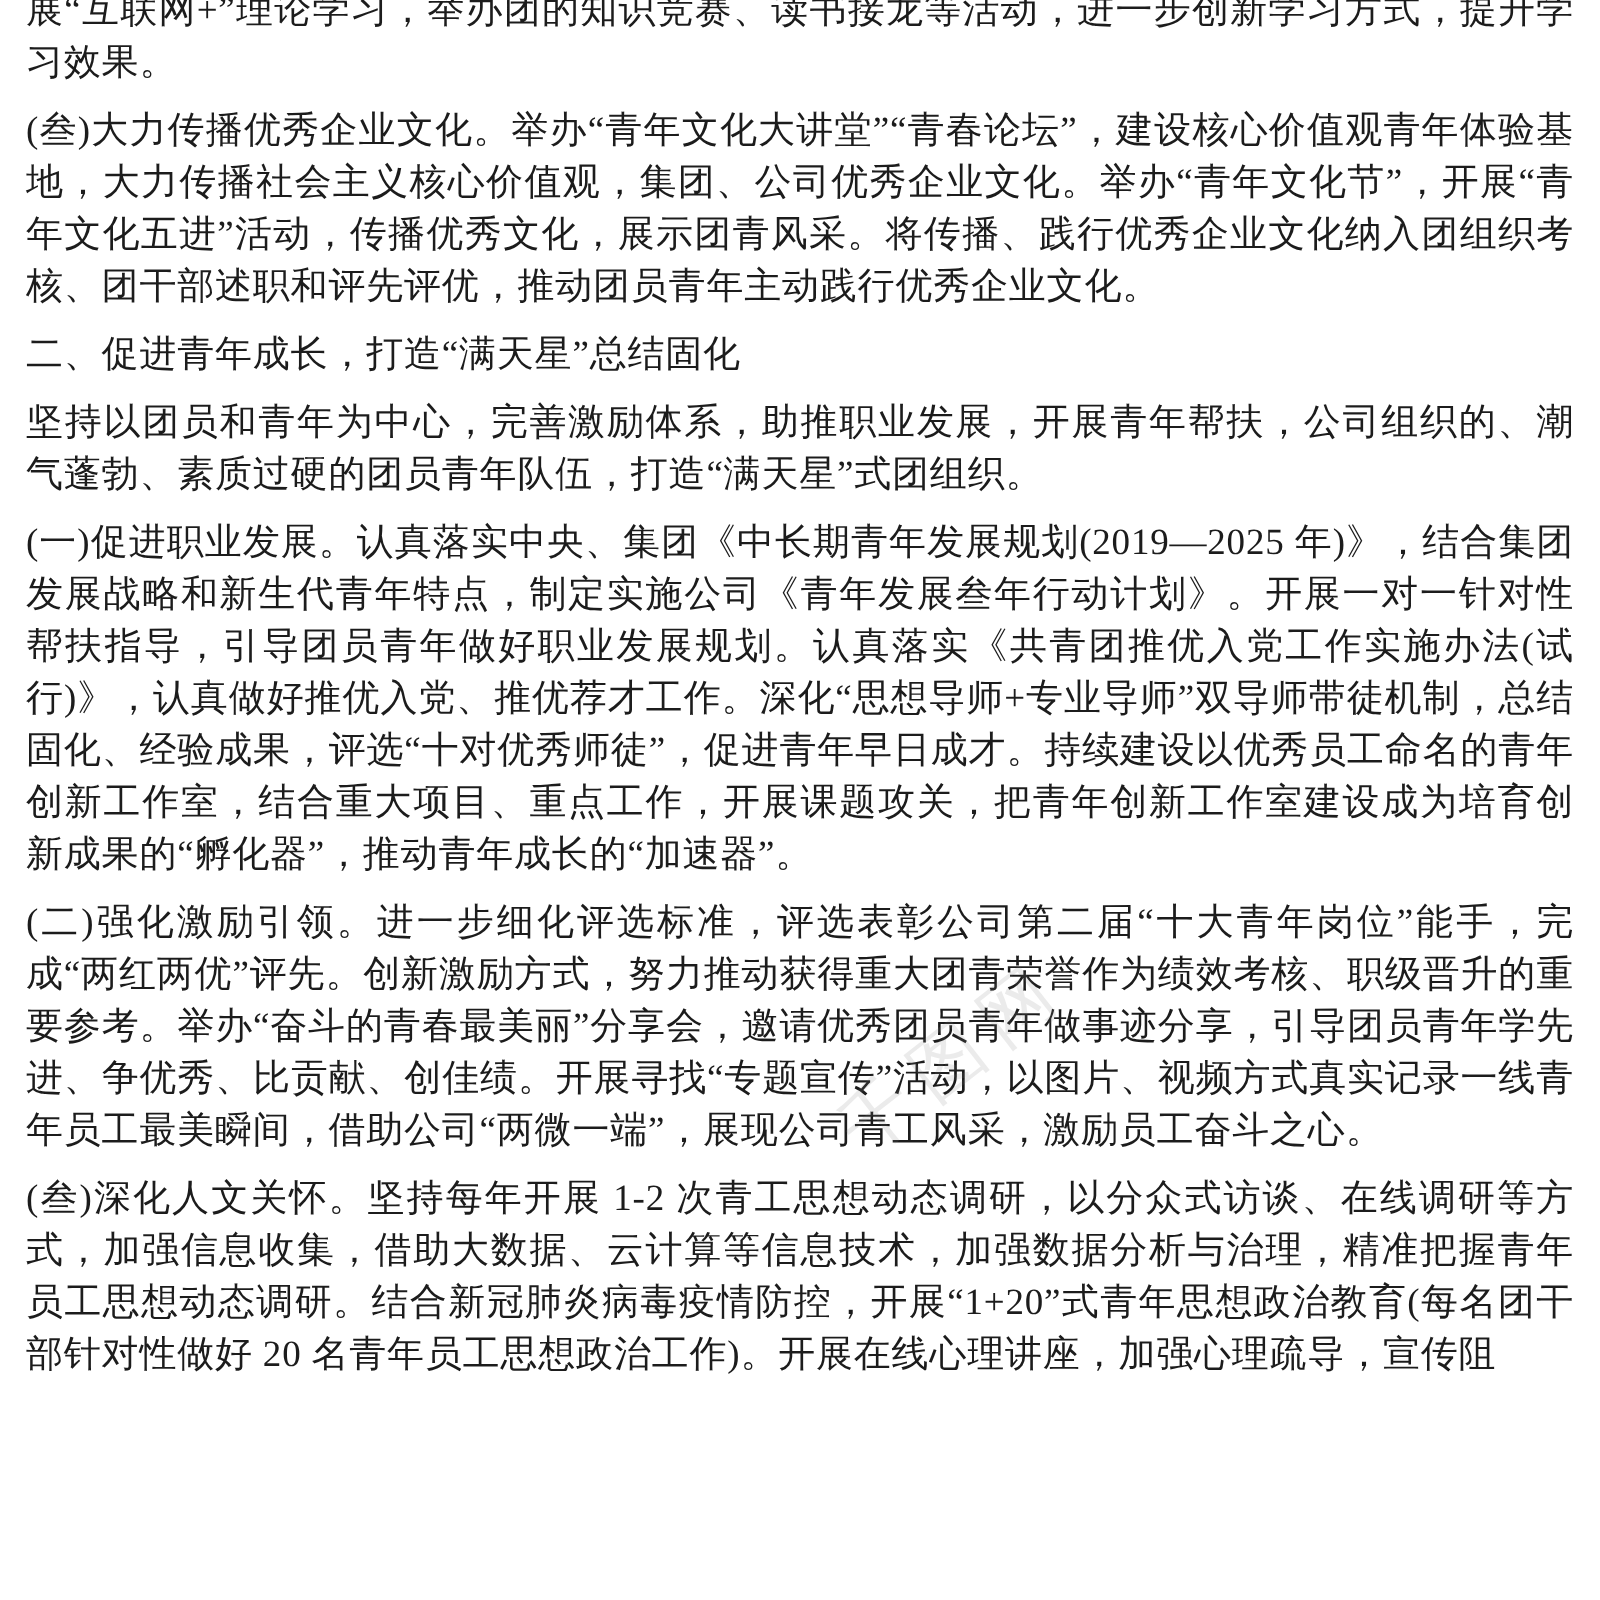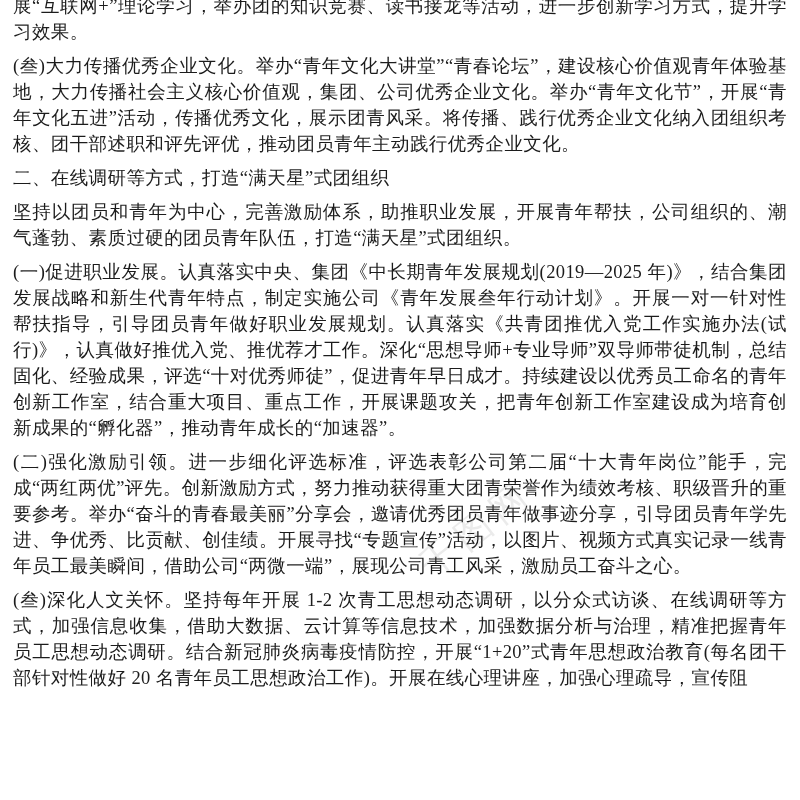--- a/index.html
+++ b/index.html
@@ -45,20 +45,20 @@
     user-select: none;
     font-family: "Liberation Sans", "DejaVu Sans", sans-serif;
   }
 </style>
 </head>
 <body>
 
 <div class="doc">
   <p>展“互联网+”理论学习，举办团的知识竞赛、读书接龙等活动，进一步创新学习方式，提升学习效果。</p>
   <p>(叁)大力传播优秀企业文化。举办“青年文化大讲堂”“青春论坛”，建设核心价值观青年体验基地，大力传播社会主义核心价值观，集团、公司优秀企业文化。举办“青年文化节”，开展“青年文化五进”活动，传播优秀文化，展示团青风采。将传播、践行优秀企业文化纳入团组织考核、团干部述职和评先评优，推动团员青年主动践行优秀企业文化。</p>
-  <p class="heading">二、在线调研等方式，打造“满天星”式团组织</p>
+  <p class="heading">二、促进青年成长，打造“满天星”总结固化</p>
   <p>坚持以团员和青年为中心，完善激励体系，助推职业发展，开展青年帮扶，公司组织的、潮气蓬勃、素质过硬的团员青年队伍，打造“满天星”式团组织。</p>
   <p>(一)促进职业发展。认真落实中央、集团《中长期青年发展规划(2019—2025 年)》，结合集团发展战略和新生代青年特点，制定实施公司《青年发展叁年行动计划》。开展一对一针对性帮扶指导，引导团员青年做好职业发展规划。认真落实《共青团推优入党工作实施办法(试行)》，认真做好推优入党、推优荐才工作。深化“思想导师+专业导师”双导师带徒机制，总结固化、经验成果，评选“十对优秀师徒”，促进青年早日成才。持续建设以优秀员工命名的青年创新工作室，结合重大项目、重点工作，开展课题攻关，把青年创新工作室建设成为培育创新成果的“孵化器”，推动青年成长的“加速器”。</p>
   <p>(二)强化激励引领。进一步细化评选标准，评选表彰公司第二届“十大青年岗位”能手，完成“两红两优”评先。创新激励方式，努力推动获得重大团青荣誉作为绩效考核、职级晋升的重要参考。举办“奋斗的青春最美丽”分享会，邀请优秀团员青年做事迹分享，引导团员青年学先进、争优秀、比贡献、创佳绩。开展寻找“专题宣传”活动，以图片、视频方式真实记录一线青年员工最美瞬间，借助公司“两微一端”，展现公司青工风采，激励员工奋斗之心。</p>
   <p>(叁)深化人文关怀。坚持每年开展 1-2 次青工思想动态调研，以分众式访谈、在线调研等方式，加强信息收集，借助大数据、云计算等信息技术，加强数据分析与治理，精准把握青年员工思想动态调研。结合新冠肺炎病毒疫情防控，开展“1+20”式青年思想政治教育(每名团干部针对性做好 20 名青年员工思想政治工作)。开展在线心理讲座，加强心理疏导，宣传阻</p>
 </div>
 
 <div class="watermark">千图网</div>
 
 </body></html>

